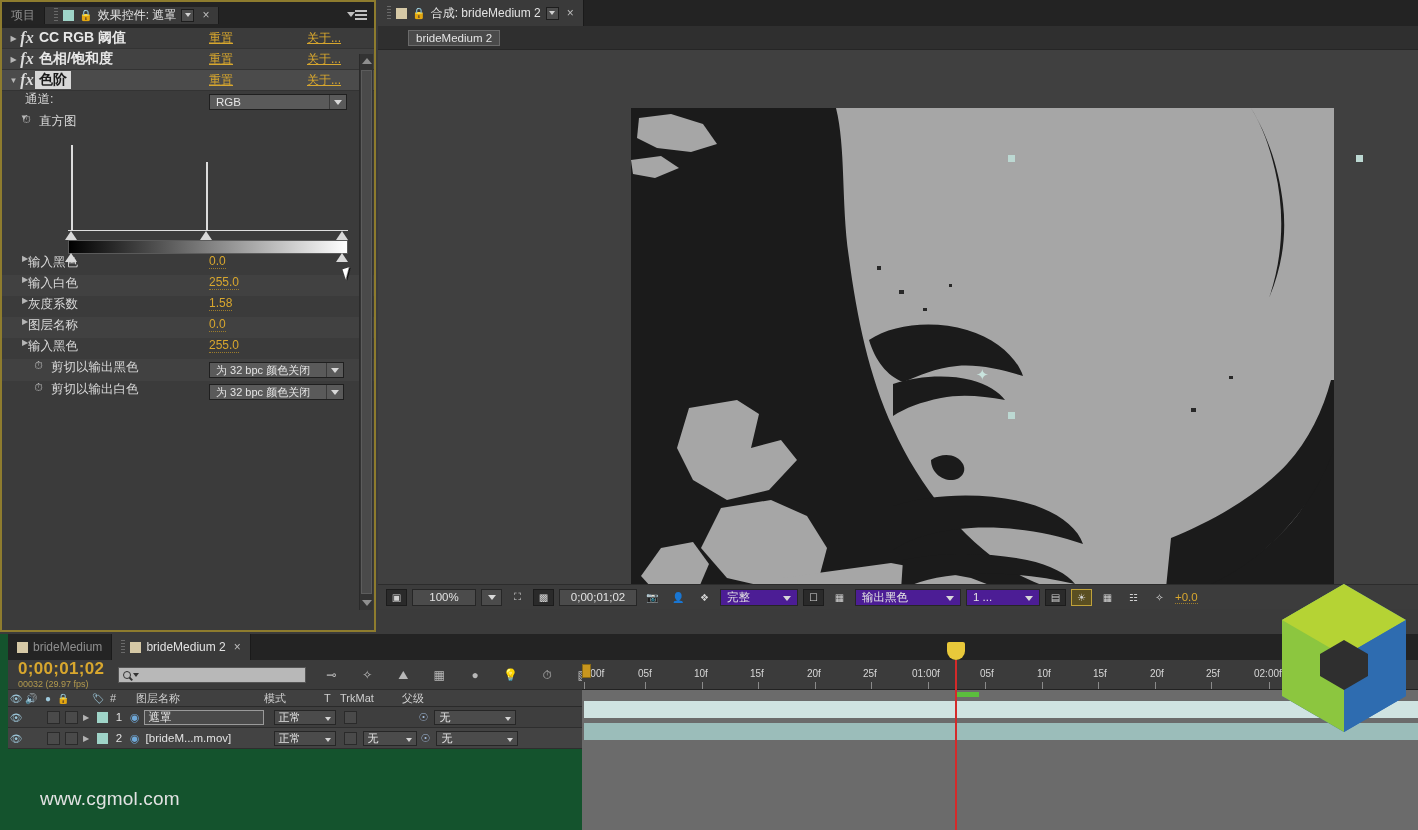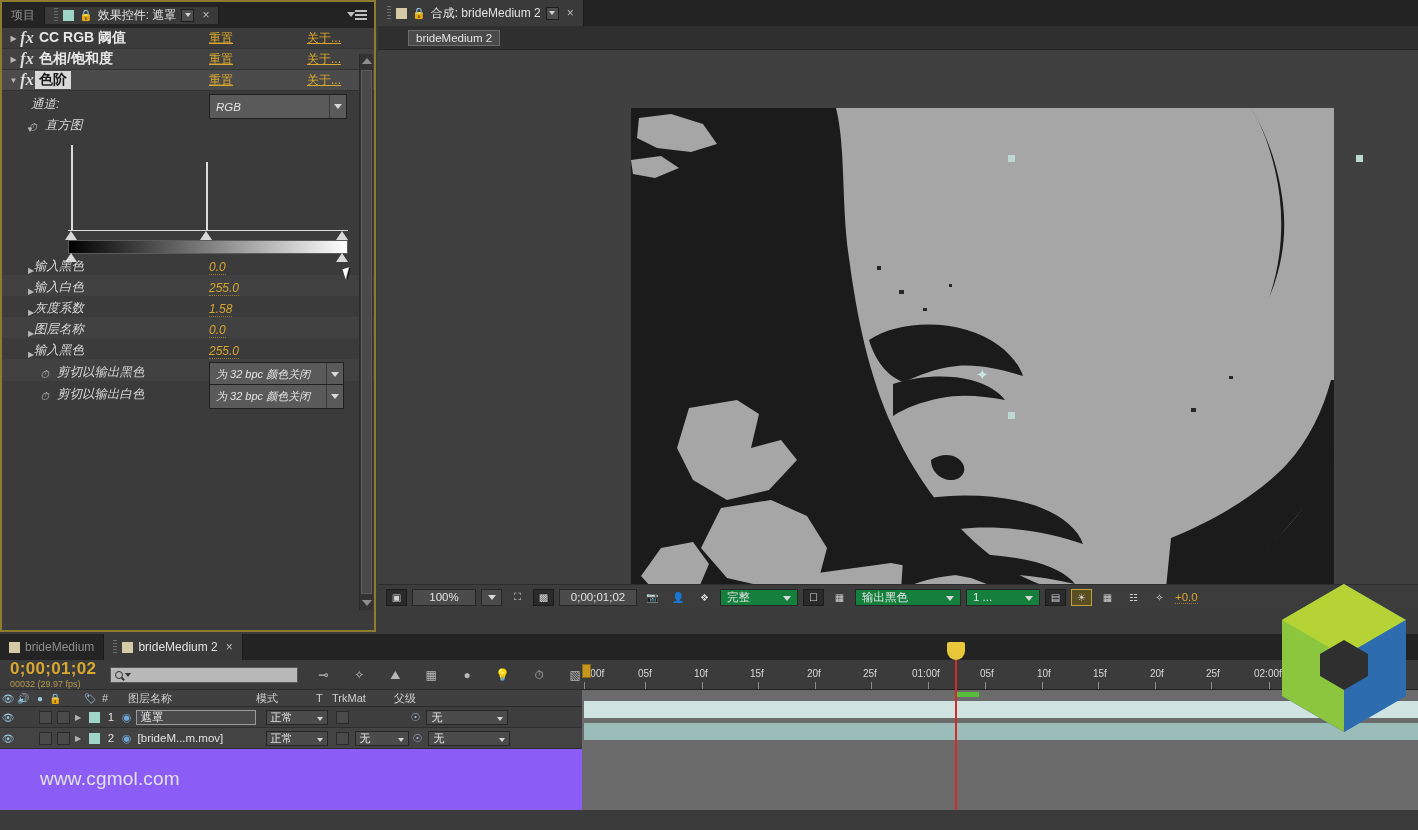--- a/index.html
+++ b/index.html
@@ -55,29 +55,29 @@
   .tri { width:11px; text-align:center; color:#b6b6b6; font-size:8px; }
   .fxicon { width:16px; text-align:center; font-style:italic; font-weight:bold;
             font-family:"Liberation Serif",serif; color:#dcdcdc; font-size:16px; }
   .fxname { color:#e8e8e8; font-size:14px; font-weight:bold; padding-left:4px; }
   .fxname.boxed { background:#d8d8d8; color:#1a1a1a; padding:0 4px; font-weight:bold; }
   .fxreset { position:absolute; left:207px; color:#d8a72e; font-size:12px;
              text-decoration:underline; }
   .fxabout { position:absolute; left:305px; color:#d8a72e; font-size:12px;
              text-decoration:underline; }
 
-  .prow { display:flex; align-items:flex-end; height:21px; padding-left:6px; position:relative;font-style:italic; }
+  .prow { display:flex; align-items:flex-start; height:21px; position:relative; }
   .prow.alt { background:#414141; }
   .plabel { color:#d9d9d9; font-size:12.5px; }
   .pval { position:absolute; left:207px; color:#d8a72e; font-size:12px;
           border-bottom:1px dotted #9d7d2c; }
   .indent1 { padding-left:22px; }
   .stopw { width:13px; color:#b9b9b9; font-size:11px; text-align:center; }
 
-  .ddbox { position:absolute; left:207px; top:3px; width:138px; height:25px;
+  .ddbox { position:absolute; left:207px; top:3px; width:138px; height:16px;
            background:#5a5a5a; border:1px solid #1f1f1f; display:flex;
            align-items:center; padding-left:6px; color:#e4e4e4; font-size:11.5px; }
   .ddbox .arrow { position:absolute; right:0; top:0; bottom:0; width:17px;
                   background:#5a5a5a; border-left:1px solid #3a3a3a;
                   display:flex; align-items:center; justify-content:center; }
   .ddbox .arrow:after { content:""; border-left:4px solid transparent;
         border-right:4px solid transparent; border-top:5px solid #d8d8d8; }
   .ddbox.small { width:135px; font-size:11px; }
 
   .histowrap { position:relative; height:120px; }
@@ -126,32 +126,32 @@
                   display:flex; align-items:center; gap:5px; padding-left:8px; }
   .tbtn { height:17px; min-width:21px; background:#4b4b4b; border:1px solid #262626;
           display:flex; align-items:center; justify-content:center;
           color:#d2d2d2; font-size:10px; }
   .tbtn.flat { background:transparent; border:none; }
   .tbtn.hi { background:#5a4f22; border:1px solid #c0a23a; }
   .tbtn.dark { background:#2a2a2a; border:1px solid #1c1c1c; }
   .tfield { height:17px; background:#4b4b4b; border:1px solid #262626;
             display:flex; align-items:center; padding:0 6px; color:#e2e2e2;
             font-size:11.5px; }
-  .tselect { height:17px; background:#15803d; border:1px solid #262626;
+  .tselect { height:17px; background:#4c1d95; border:1px solid #262626;
              display:flex; align-items:center; padding:0 6px; color:#e2e2e2;
              font-size:11.5px; position:relative; }
   .tselect .arrow { margin-left:auto; padding-left:9px; }
   .tselect .arrow:after { content:""; display:inline-block;
      border-left:4px solid transparent; border-right:4px solid transparent;
      border-top:5px solid #d8d8d8; }
   .tnum { color:#d8a72e; font-size:11.5px; border-bottom:1px dotted #9d7d2c; }
 
   
-  .tlpanel { position:absolute; left:0; top:634px; width:1418px; height:176px;
-             background:#8b5cf6; }
+  .tlpanel { position:absolute; left:0; top:634px; width:1418px; height:196px;
+             background:#14532d;padding-left:8px; }
   .tl-head { height:30px; background:#3b3b3b; display:flex; align-items:center;
              padding-left:10px; gap:14px; border-bottom:1px solid #2c2c2c; }
   .tc-big { color:#d8a72e; font-size:17px; font-weight:bold; letter-spacing:0.3px;
             line-height:1; }
   .tc-sub { color:#b39a4e; font-size:9px; margin-top:2px; }
   .search { width:188px; height:16px; background:#b8b8b8; border:1px solid #555;
             display:flex; align-items:center; padding-left:4px; gap:2px; }
   .magn { width:8px; height:8px; border:1.5px solid #333; border-radius:50%;
           position:relative; }
   .magn:after { content:""; position:absolute; right:-3px; bottom:-2px; width:4px;

